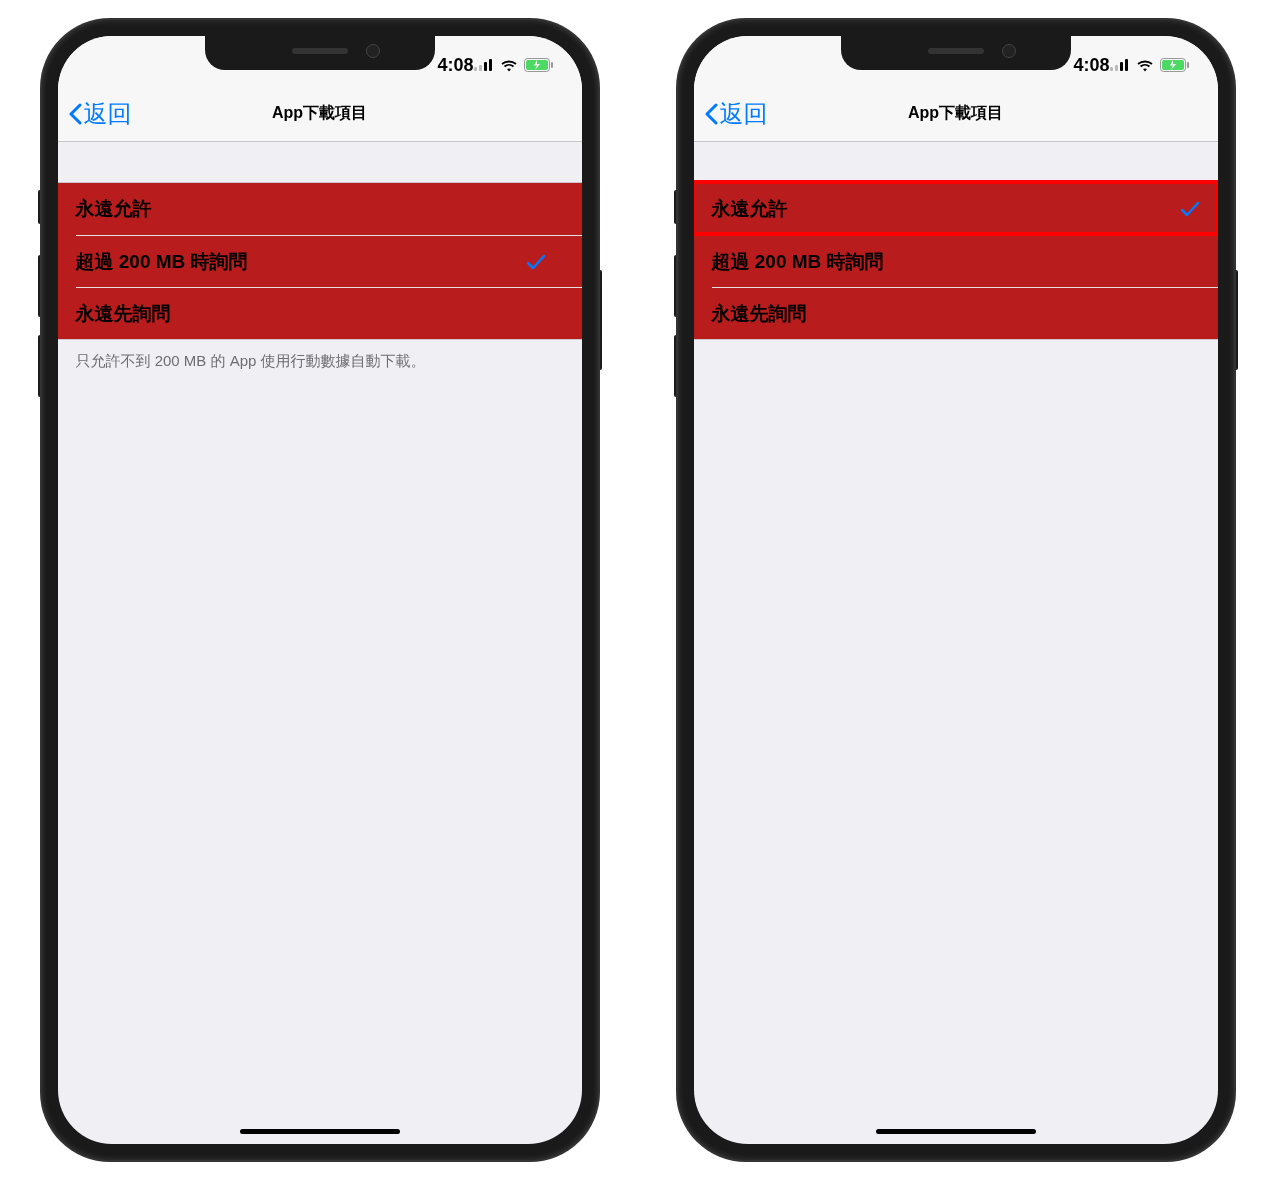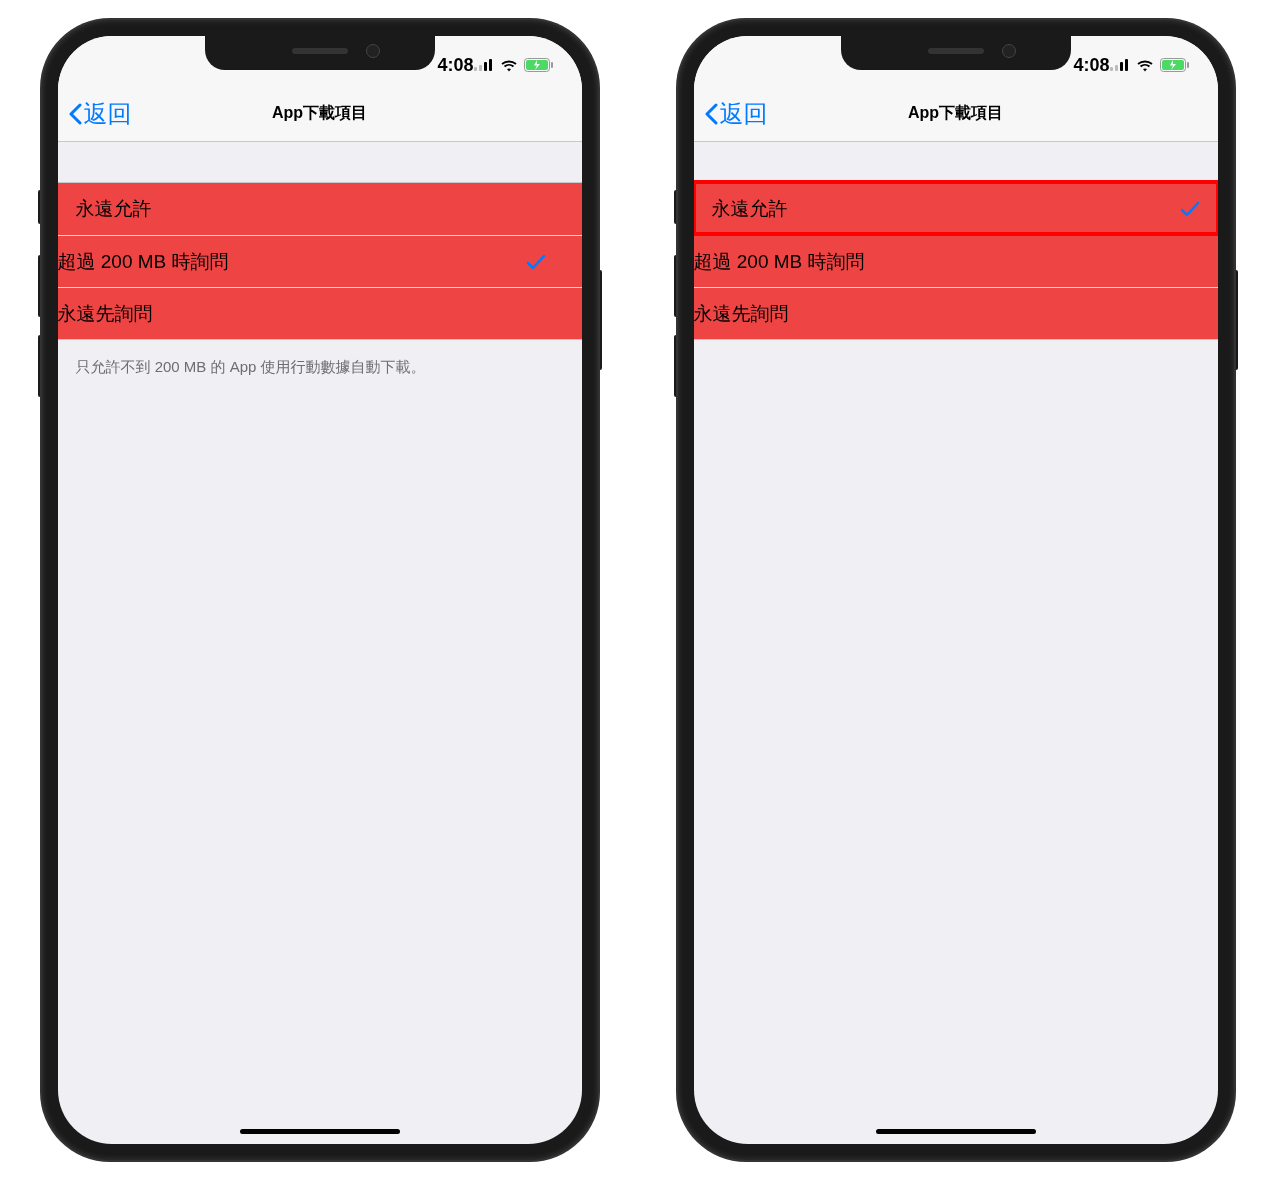--- a/index.html
+++ b/index.html
@@ -121,41 +121,43 @@
       transform: translateX(-50%);
       font-size: 16px;
       font-weight: 700;
       color: #000;
     }
     .content {
       background: #efeff4;
     }
     .spacer { height: 40px; }
     .list {
-      background: #ef4444;
+      background: #b91c1c;
       border-top: 1px solid #c8c7cc;
       border-bottom: 1px solid #c8c7cc;
+      font-weight: bold;
     }
     .list-row {
       height: 52px;
       display: flex;
       align-items: center;
       justify-content: space-between;
       padding: 0 18px;
       font-size: 19px;
       color: #000;
       position: relative;
     }
     .list-row + .list-row {
       border-top: 1px solid #e0e0e3;
+      margin-left: 18px;
       padding-left: 0;
     }
     .check-icon svg { display: block; }
     .footer-text {
-      padding: 16px 18px;
+      padding: 10px 18px;
       font-size: 15px;
       color: #6d6d72;
       line-height: 1.4;
     }
     .home-indicator {
       position: absolute;
       bottom: 10px;
       left: 50%;
       transform: translateX(-50%);
       width: 160px;

